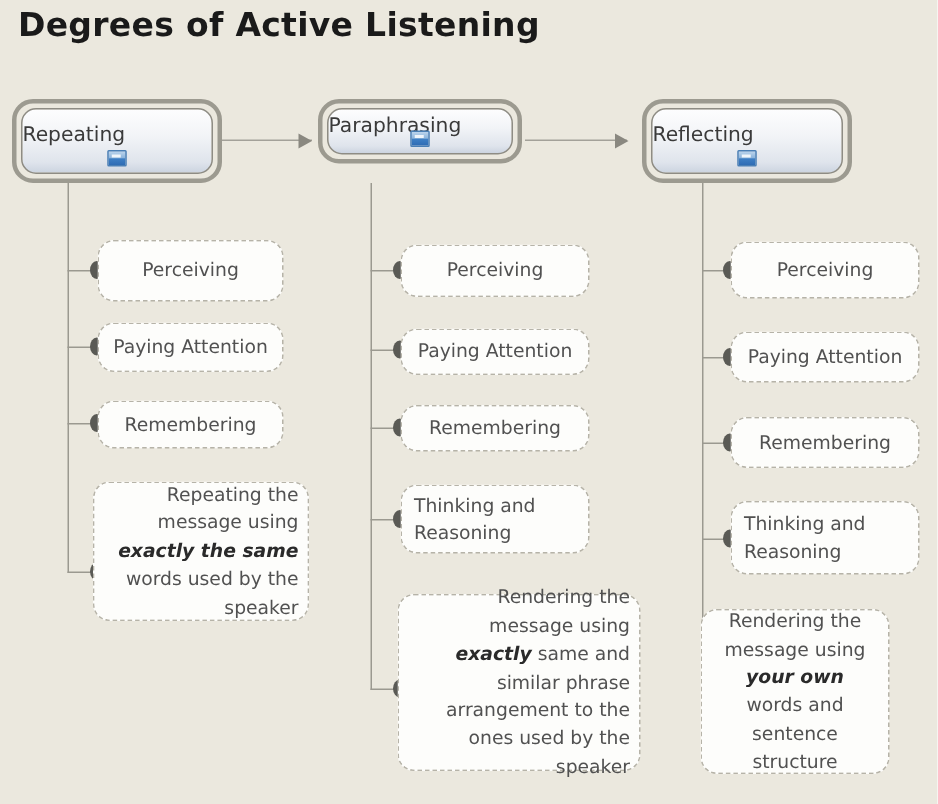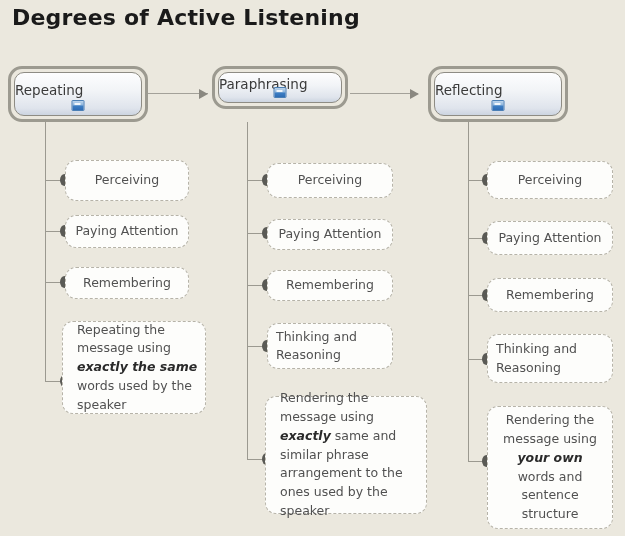--- a/index.html
+++ b/index.html
@@ -142,21 +142,21 @@
     text-align: left;
     padding: 0 8px;
   }
 
   
   .desc {
     align-items: center;
     justify-content: flex-start;
   }
   .desc .node-text {
-    text-align: left;
+    text-align: right;
     padding: 0 6px 0 14px;
     line-height: 1.5;
   }
   .desc.centered {
     justify-content: center;
   }
   .desc.centered .node-text {
     text-align: center;
     padding: 0 12px;
   }
@@ -287,18 +287,18 @@
     </div>
 
     <div class="stub" style="left:468px; top:359px; width:22px;"></div>
     <div class="node-dot" style="left:482px; top:353px;"></div>
     <div class="node" style="left:487px; top:334px; width:126px; height:49px;">
       <span class="node-text">Thinking and Reasoning</span>
     </div>
 
     <div class="stub" style="left:468px; top:461px; width:22px;"></div>
     <div class="node-dot" style="left:482px; top:455px;"></div>
-    <div class="node desc centered" style="left:487px; top:406px; width:126px; height:123px;">
+    <div class="node desc centered" style="left:467px; top:406px; width:126px; height:110px;">
       <span class="node-text"><span>Rendering the message using </span><span class="em">your own</span><span> words and sentence structure</span></span>
     </div>
   </div>
 
 </div>
 
 </body></html>

